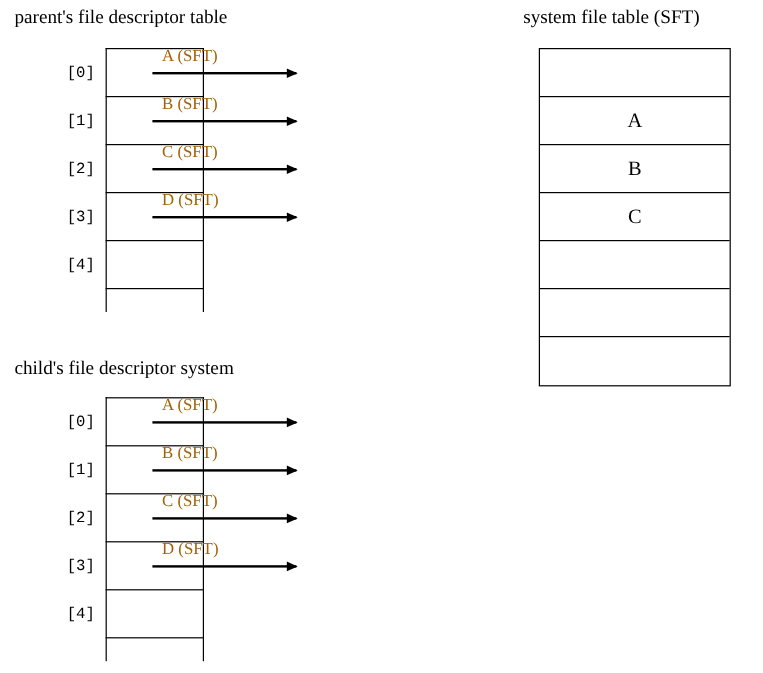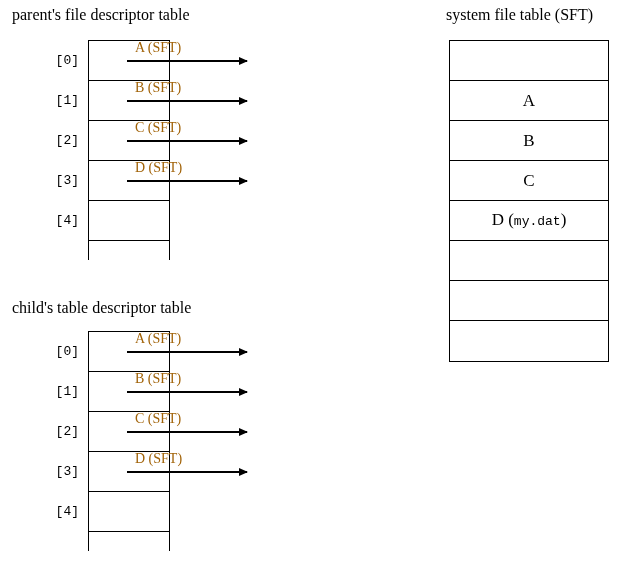--- a/index.html
+++ b/index.html
@@ -151,21 +151,21 @@
       <span class="fd-index">[3]</span>
       <span class="fd-pointer"></span>
       <span class="fd-pointer-label">D (SFT)</span>
     </div>
     <div class="fd-row">
       <span class="fd-index">[4]</span>
     </div>
     <div class="fd-tail"></div>
   </div>
 
-<div class="abs diagram-title" style="left:12px; top:299px;">child's table descriptor table</div>
+<div class="abs diagram-title" style="left:12px; top:299px;">child's file descriptor system</div>
 
 <div class="fd-table" id="child-fd-table" style="left:88px; top:331px;">
     <div class="fd-row first">
       <span class="fd-index">[0]</span>
       <span class="fd-pointer"></span>
       <span class="fd-pointer-label">A (SFT)</span>
     </div>
     <div class="fd-row">
       <span class="fd-index">[1]</span>
       <span class="fd-pointer"></span>
@@ -180,39 +180,36 @@
       <span class="fd-index">[3]</span>
       <span class="fd-pointer"></span>
       <span class="fd-pointer-label">D (SFT)</span>
     </div>
     <div class="fd-row">
       <span class="fd-index">[4]</span>
     </div>
     <div class="fd-tail"></div>
   </div>
 
-<div class="abs diagram-title" style="left:446px; top:6px;">system file table (SFT)</div>
+<div class="abs diagram-title" style="left:436px; top:6px;">system file table (SFT)</div>
 
 <div class="sft-table" id="sft-table" style="left:449px; top:40px;">
     <div class="sft-row">
       <span class="sft-label"></span>
     </div>
     <div class="sft-row">
       <span class="sft-label">A</span>
     </div>
     <div class="sft-row">
       <span class="sft-label">B</span>
     </div>
     <div class="sft-row">
       <span class="sft-label">C</span>
     </div>
     <div class="sft-row">
-      <span class="sft-label"><span>D (</span><span class="mono">my.dat</span><span>)</span></span>
-    </div>
-    <div class="sft-row">
       <span class="sft-label"></span>
     </div>
     <div class="sft-row">
       <span class="sft-label"></span>
     </div>
     <div class="sft-row">
       <span class="sft-label"></span>
     </div>
   </div>
 

